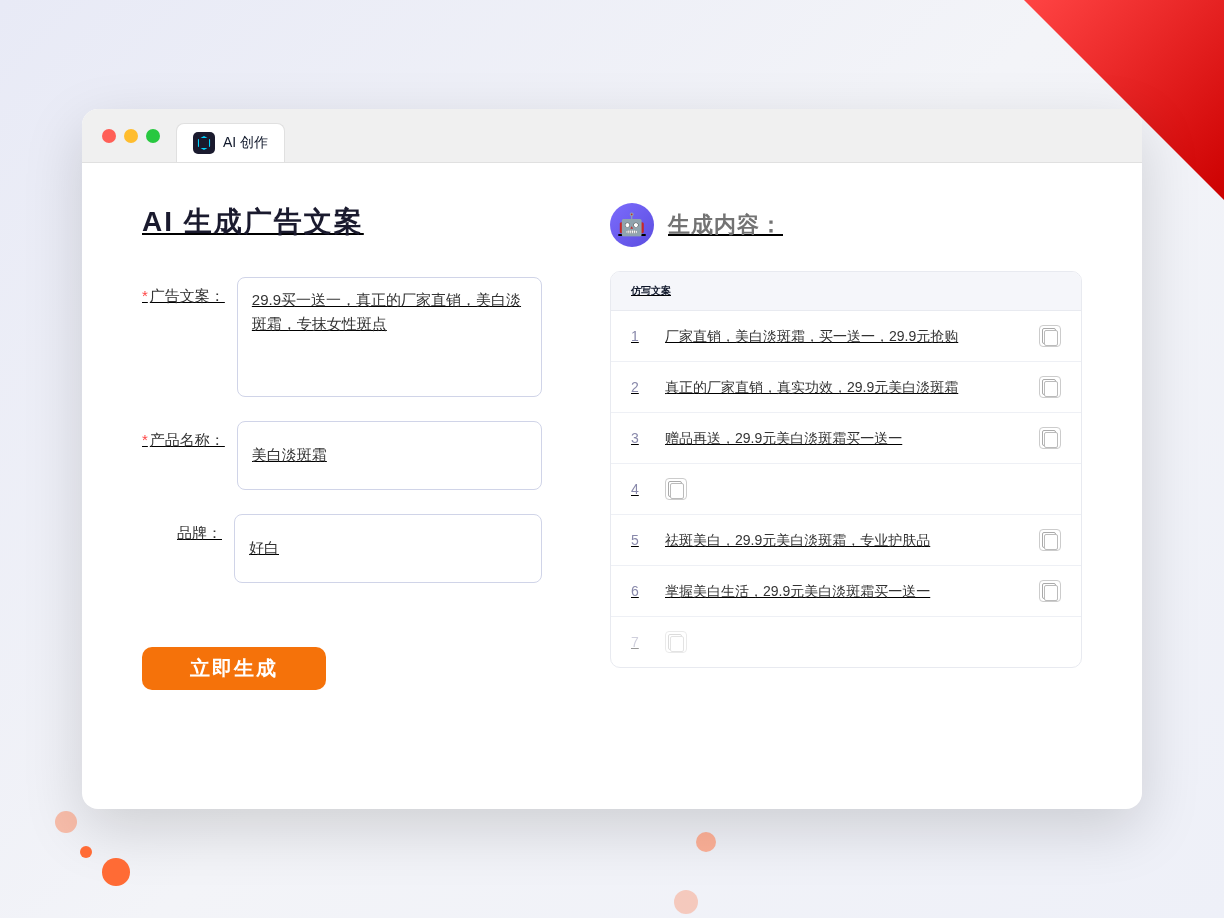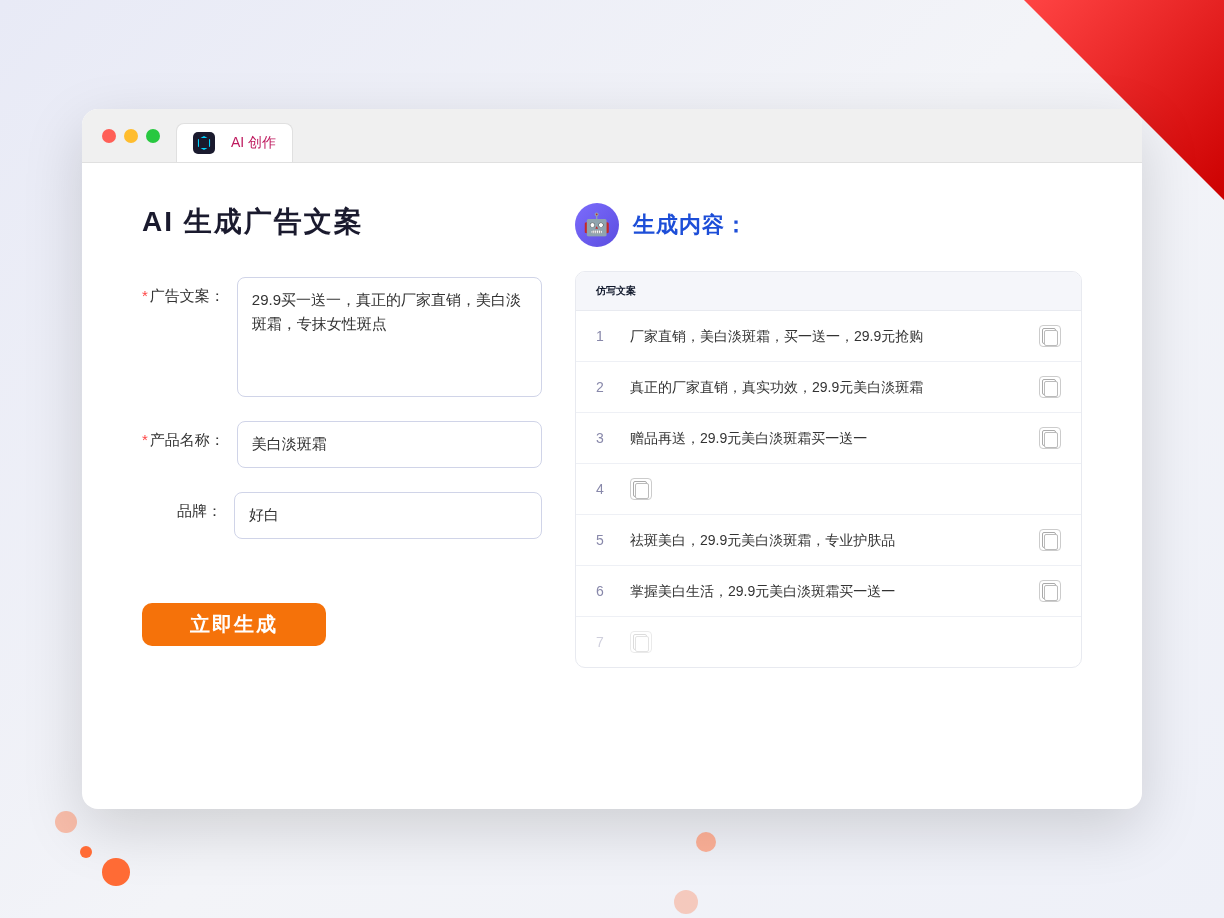--- a/index.html
+++ b/index.html
@@ -71,23 +71,23 @@
     .tl-red { background: #ff5f57; }
     .tl-yellow { background: #ffbd2e; }
     .tl-green { background: #28c840; }
 
     .browser-tab {
       background: #ffffff;
       border-radius: 8px 8px 0 0;
       padding: 8px 16px;
       display: flex;
       align-items: center;
-      gap: 16px;
+      gap: 8px;
       font-size: 14px;
-      color: #be185d;
+      color: #0f172a;
       border: 1px solid #e0e0e0;
       border-bottom: none;
     }
 
     .tab-icon {
       width: 22px;
       height: 22px;
       background: #1a1a2e;
       border-radius: 5px;
       display: flex;
@@ -102,21 +102,22 @@
       border: 2px solid #00d4ff;
       background: transparent;
       clip-path: polygon(50% 0%, 93.3% 25%, 93.3% 75%, 50% 100%, 6.7% 75%, 6.7% 25%);
       position: relative;
     }
 
     
     .browser-content {
       padding: 40px 60px;
       display: flex;
-      gap: 33px;
+      gap: 68px;
+      text-decoration: underline;
     }
 
     
     .left-panel {
       flex: 0 0 400px;
     }
 
     .page-title {
       font-size: 28px;
       font-weight: 700;
@@ -157,21 +158,21 @@
       height: 120px;
       outline: none;
       font-family: inherit;
       line-height: 1.6;
     }
 
     .form-input {
       flex: 1;
       border: 1.5px solid #d0d4e8;
       border-radius: 8px;
-      padding: 14px 14px;
+      padding: 25px 14px;
       font-size: 15px;
       color: #333;
       outline: none;
       font-family: inherit;
     }
 
     .generate-btn {
       margin-top: 40px;
       background: #f5720a;
       color: white;
@@ -208,21 +209,21 @@
       flex-shrink: 0;
     }
 
     .robot-face {
       font-size: 22px;
     }
 
     .result-title {
       font-size: 22px;
       font-weight: 600;
-      color: #1d4ed8;
+      color: #737373;
       letter-spacing: 1px;
     }
 
     .result-table {
       border: 1.5px solid #e8eaf0;
       border-radius: 10px;
       overflow: hidden;
     }
 
     .result-table-header {

